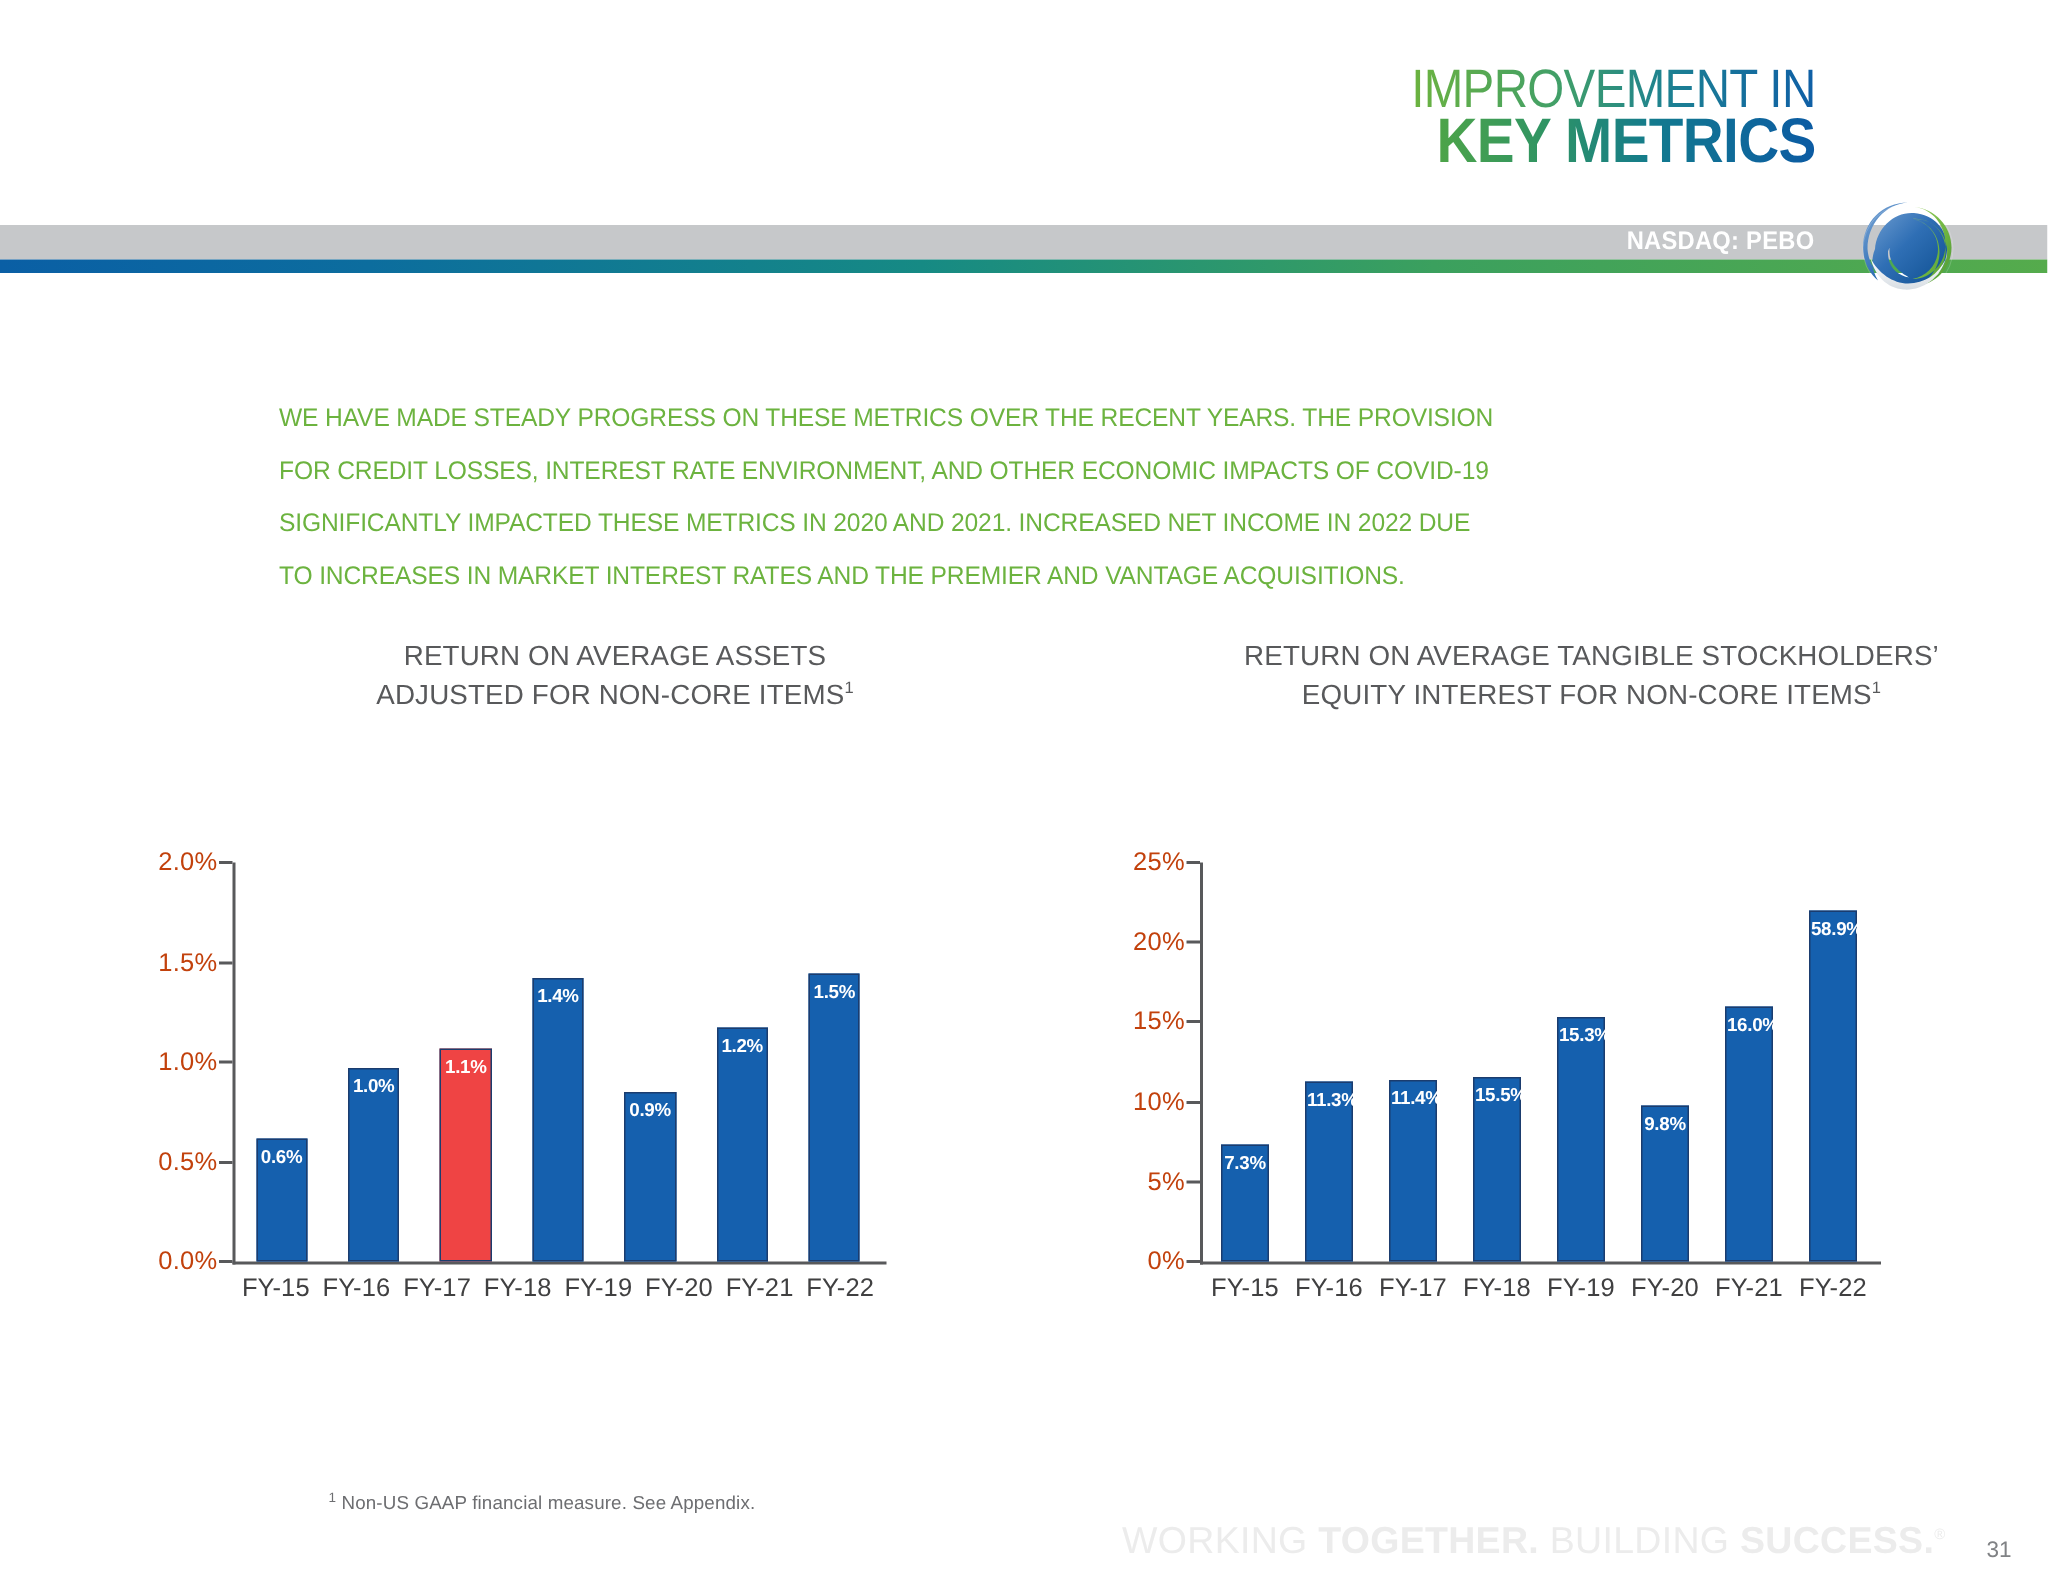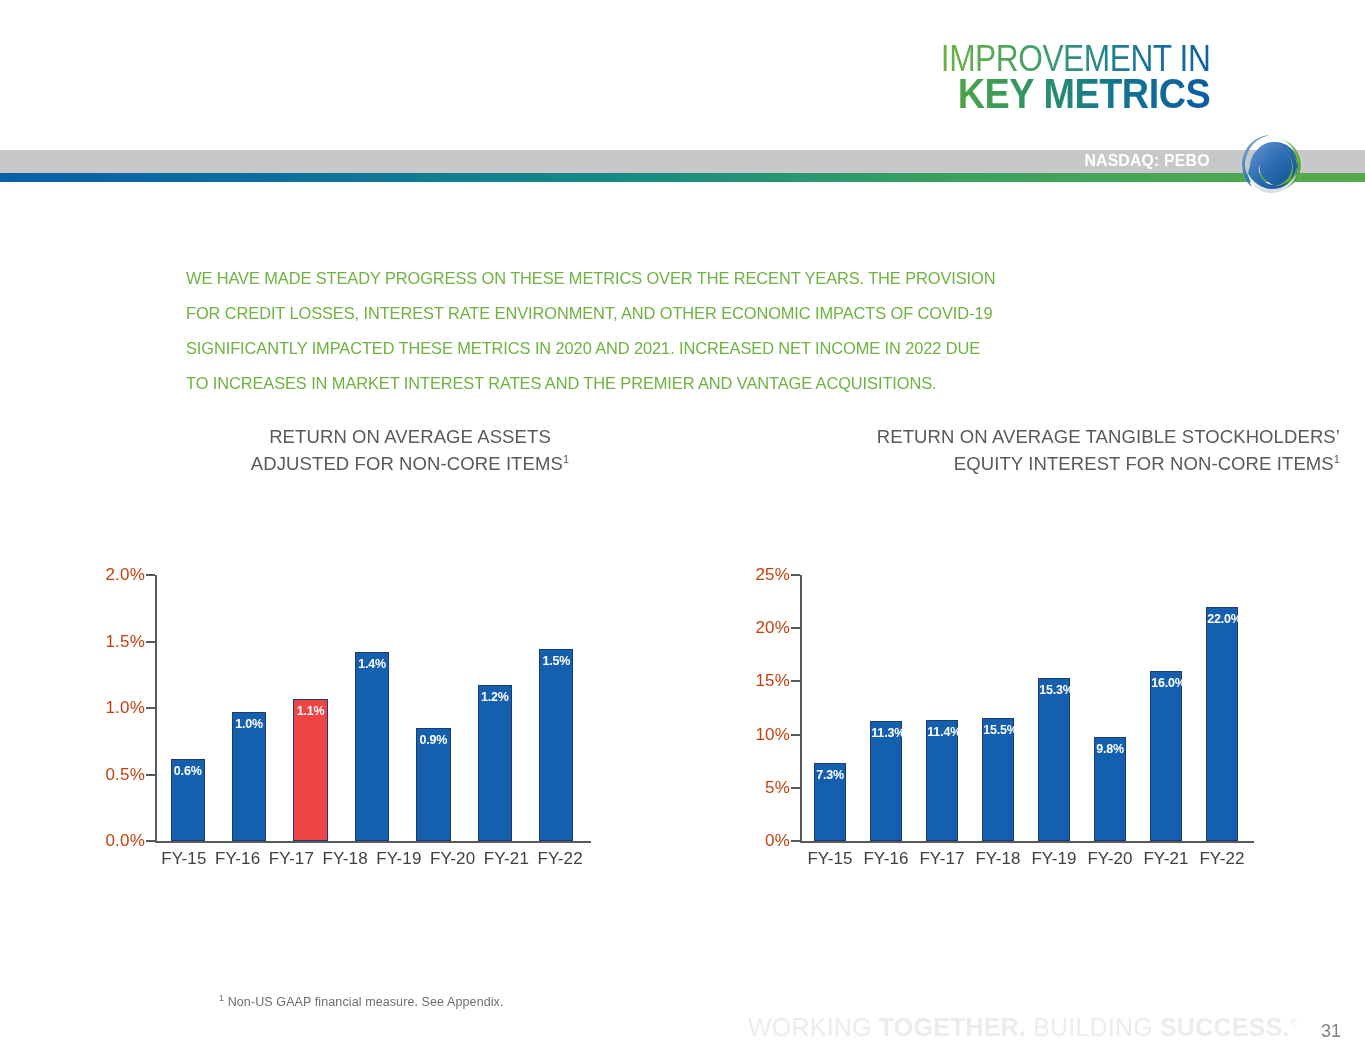--- a/index.html
+++ b/index.html
@@ -99,21 +99,21 @@
 
   .chart-title {
     font-size: 18.5px;
     line-height: 23px;
     color: #58595b;
     font-weight: 400;
     letter-spacing: 0.1px;
     white-space: nowrap;
   }
   #chart-left .chart-title { text-align: center; padding-left: 100px; }
-  #chart-right .chart-title { text-align: right; padding-left: 62px; }
+  #chart-right .chart-title { text-align: center; padding-left: 62px; }
   .chart-title sup { font-size: 11px; vertical-align: super; }
 
   .plot {
     position: absolute;
     left: 0; right: 0;
   }
   #chart-left .plot  { top: 140px; height: 310px; }
   #chart-right .plot { top: 140px; height: 310px; }
 
   .ylabels {
@@ -206,21 +206,21 @@
     color: #ececec;
     letter-spacing: 0.2px;
     white-space: nowrap;
   }
   #footer-tagline b { font-weight: bold; }
   #footer-tagline sup { font-size: 10px; vertical-align: super; }
 
   #page-number {
     position: absolute;
     right: 24px; bottom: 20px;
-    font-size: 18px;
+    font-size: 15px;
     color: #808285;
   }
 </style>
 </head>
 <body>
 
 <div id="header-title">
   <span class="line1">IMPROVEMENT IN</span>
   <span class="line2">KEY METRICS</span>
 </div>
@@ -382,21 +382,21 @@
             <span class="bar-value">9.8%</span>
           </div>
         </div>
         <div class="bar-slot">
           <div class="bar" style="height: 170.24px; background: rgb(21, 96, 174); border-color: rgb(27, 60, 110);">
             <span class="bar-value">16.0%</span>
           </div>
         </div>
         <div class="bar-slot">
           <div class="bar" style="height: 234.08px; background: rgb(21, 96, 174); border-color: rgb(27, 60, 110);">
-            <span class="bar-value">22.0%</span>
+            <span class="bar-value">58.9%</span>
           </div>
         </div>
       </div>
     <div class="xlabels" style="left: 82px; top: 284px; width: 448px;">
         <div class="xlabel">FY-15</div>
         <div class="xlabel">FY-16</div>
         <div class="xlabel">FY-17</div>
         <div class="xlabel">FY-18</div>
         <div class="xlabel">FY-19</div>
         <div class="xlabel">FY-20</div>

